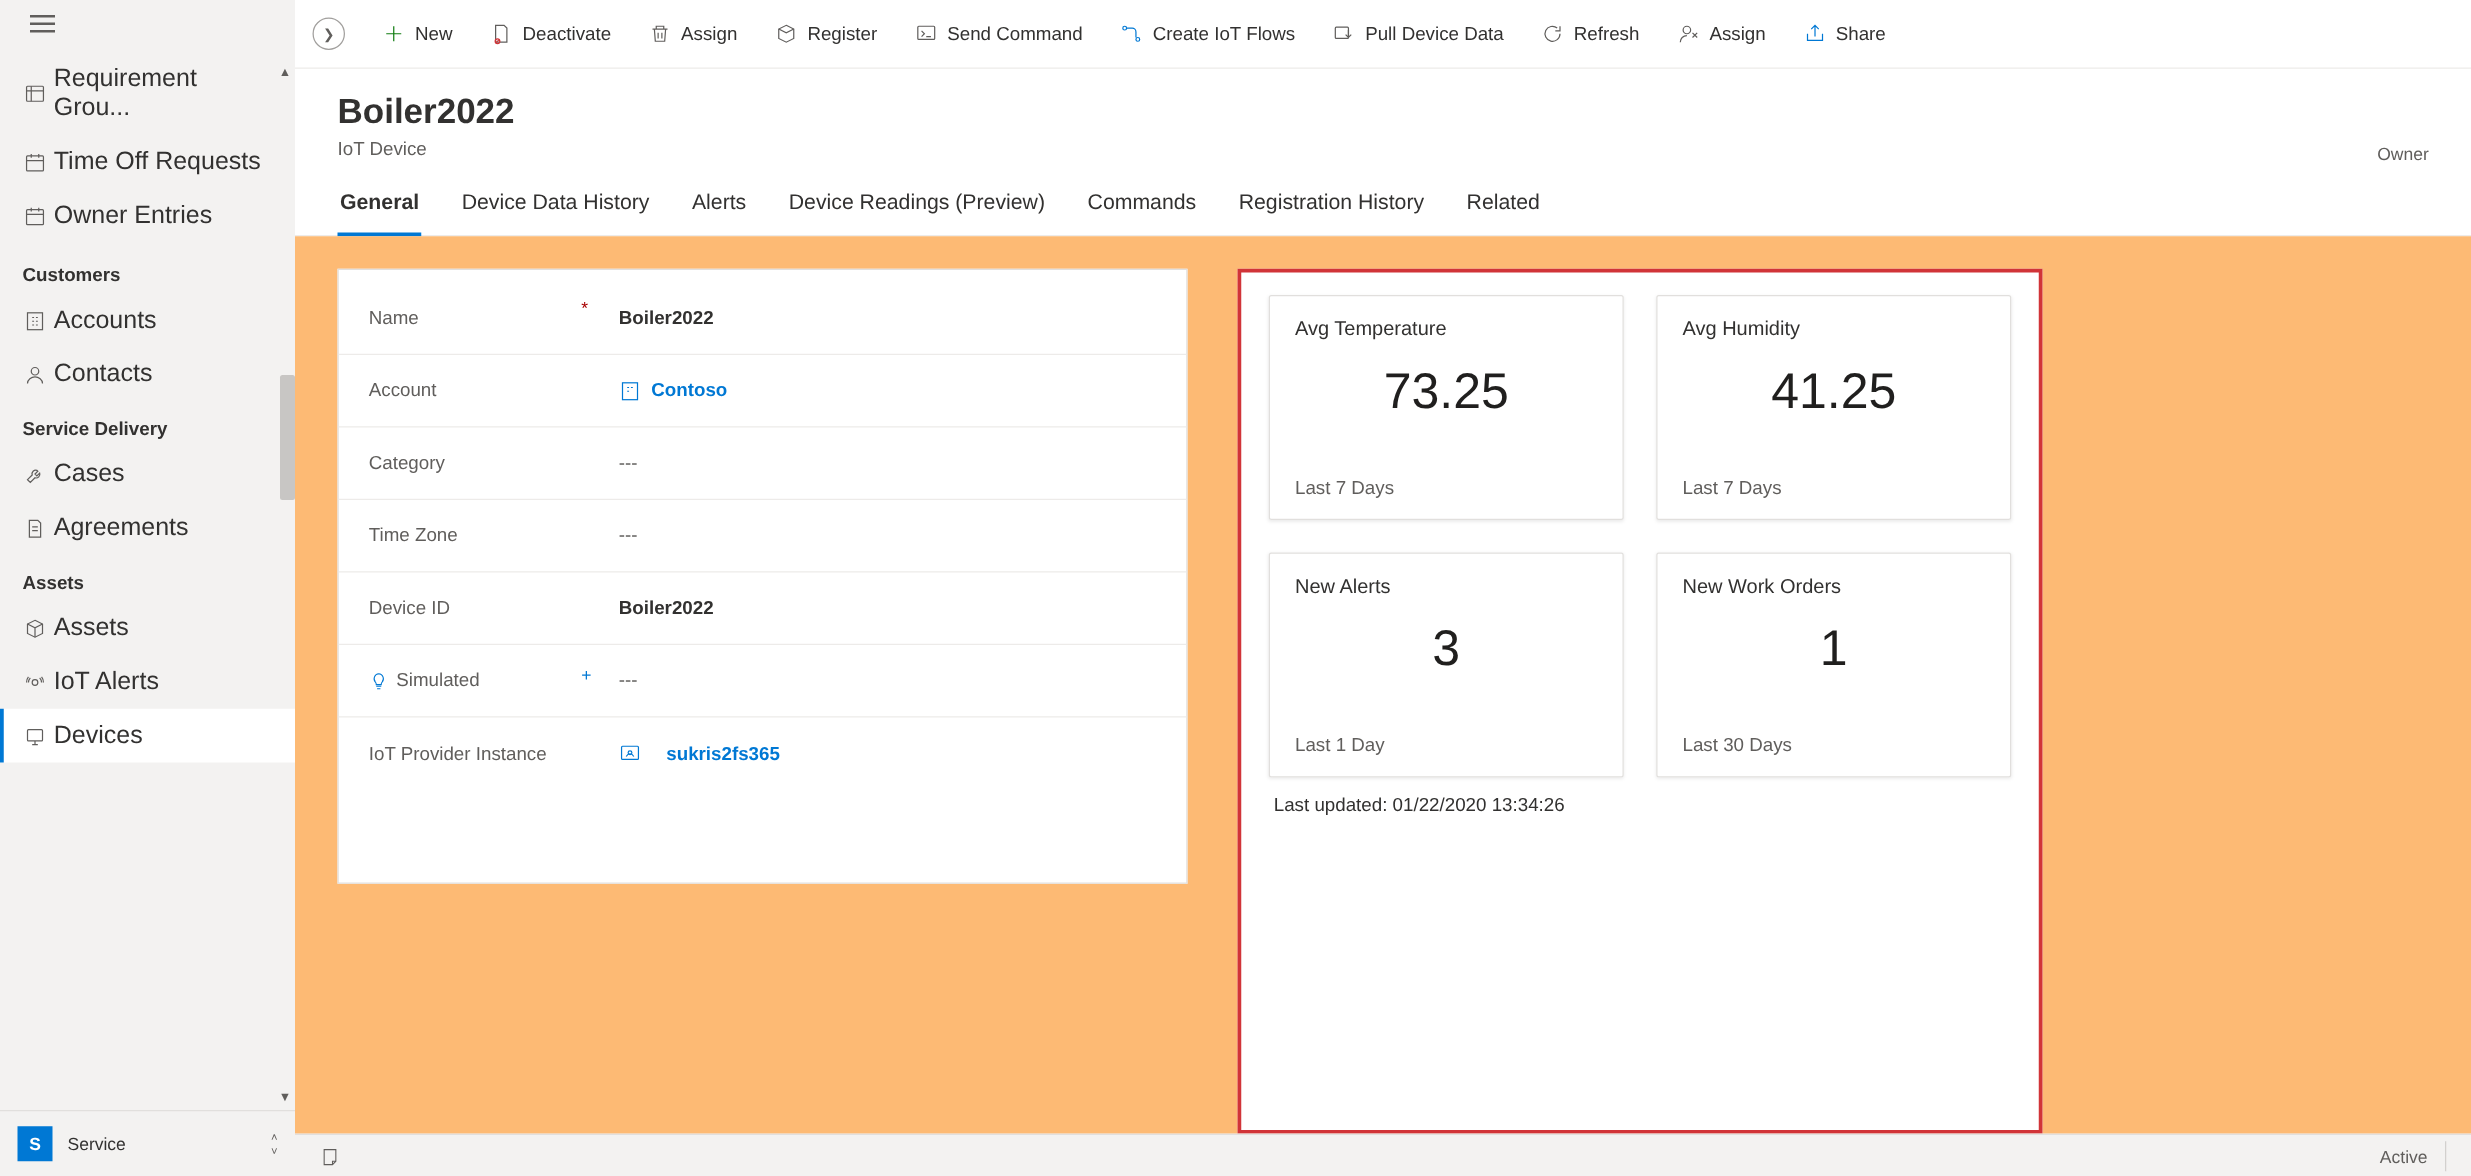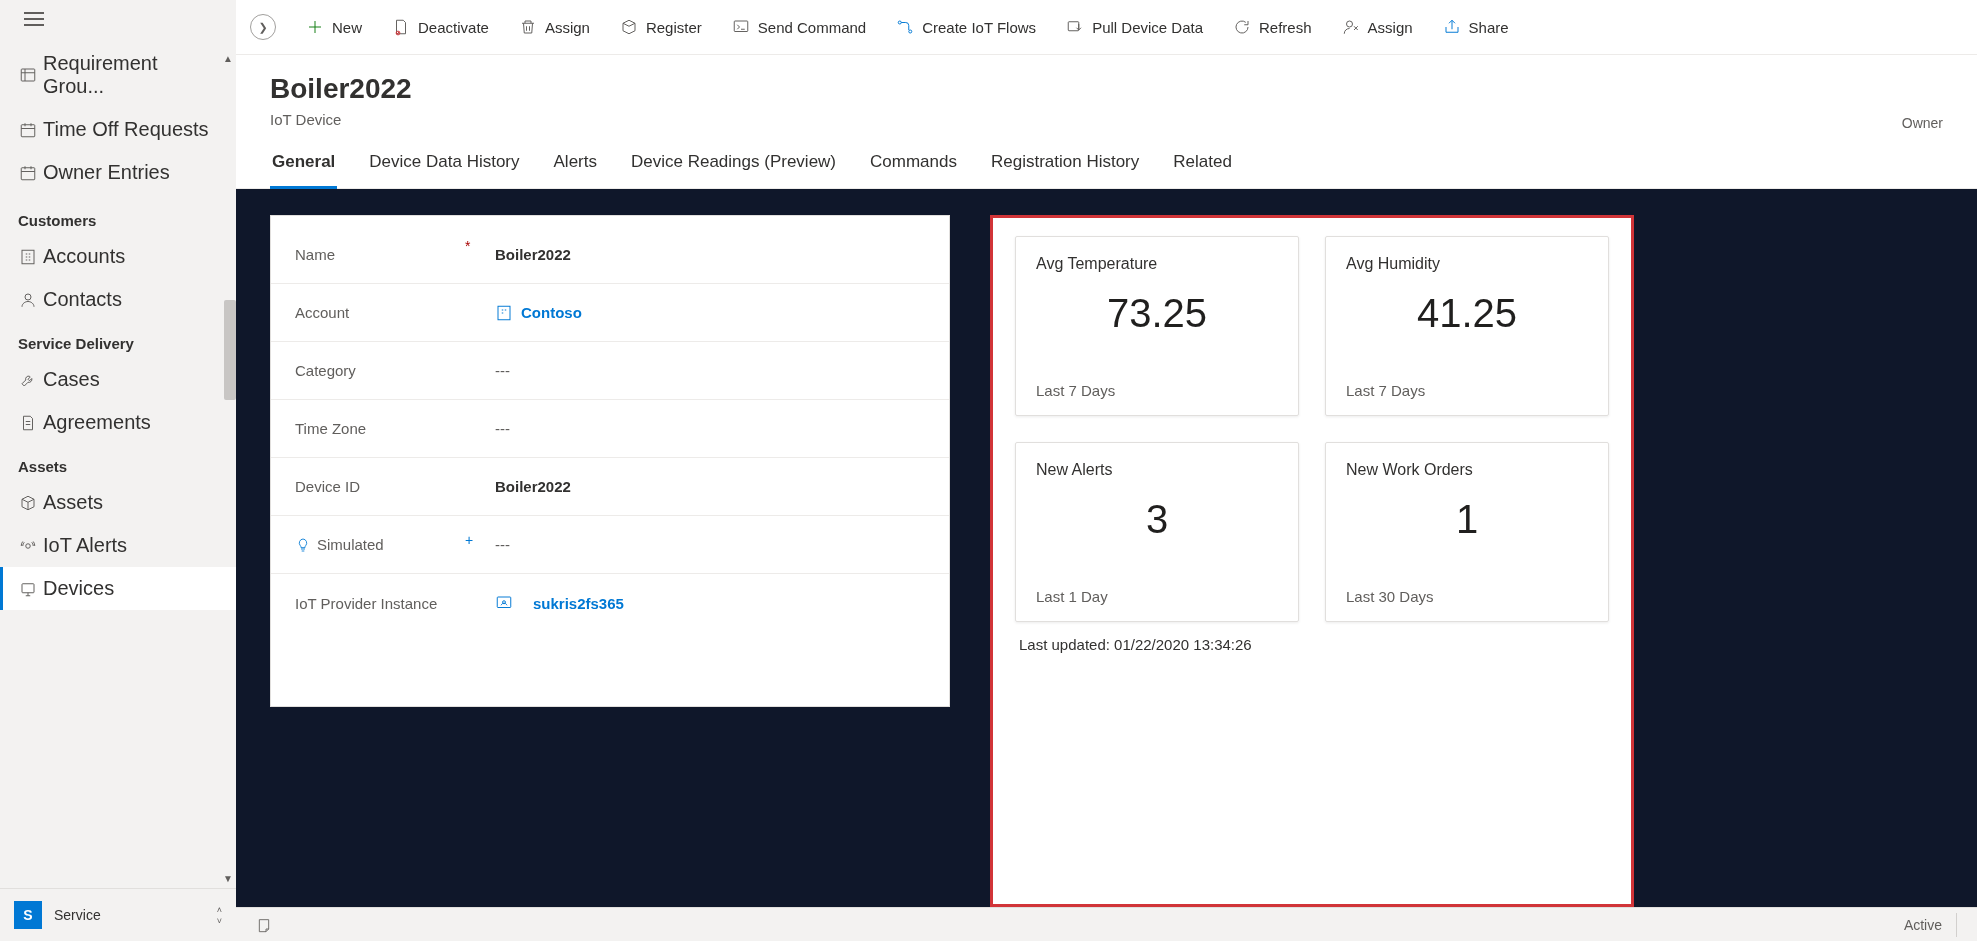--- a/index.html
+++ b/index.html
@@ -44,21 +44,21 @@
 .record-title { font-size:28px; font-weight:600; color:#323130; }
 .record-subtitle { font-size:15px; color:#605e5c; margin-top:6px; }
 .owner-label { position:absolute; right:34px; top:60px; font-size:14px; color:#605e5c; }
 
 
 .tabs { display:flex; gap:30px; padding:18px 34px 0; border-bottom:1px solid #edebe9; }
 .tab { padding:6px 2px 14px; cursor:pointer; font-size:17px; color:#323130; }
 .tab.active { border-bottom:3px solid #0078d4; font-weight:600; margin-bottom:-1px; }
 
 
-.content { flex:1; display:flex; gap:40px; padding:26px 34px 0; background:#0f172a; overflow:hidden; }
+.content { flex:1; display:flex; gap:40px; padding:26px 34px 0; background:#fdba74; overflow:hidden; }
 
 
 .form-card { border:1px solid #e1dfdd; background:#fff; padding:10px 0; width:680px; height:492px; }
 .form-row { display:flex; align-items:center; padding:14px 24px; border-bottom:1px solid #edebe9; position:relative; min-height:58px; }
 .form-row:last-child { border-bottom:none; }
 .form-label { width:170px; color:#605e5c; font-size:15px; display:flex; align-items:center; gap:6px; }
 .form-req { color:#a80000; position:absolute; left:194px; top:12px; font-size:14px; }
 .form-plus { color:#0078d4; position:absolute; left:194px; top:16px; font-size:14px; font-weight:300; }
 .form-value { font-size:15px; color:#323130; font-weight:600; margin-left:30px; }
 .form-value.dashes { font-weight:400; color:#605e5c; }

